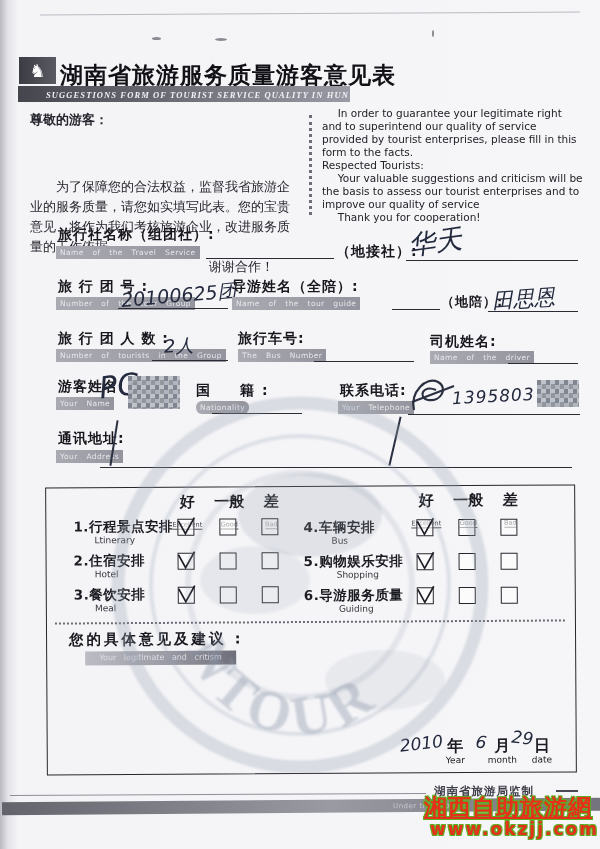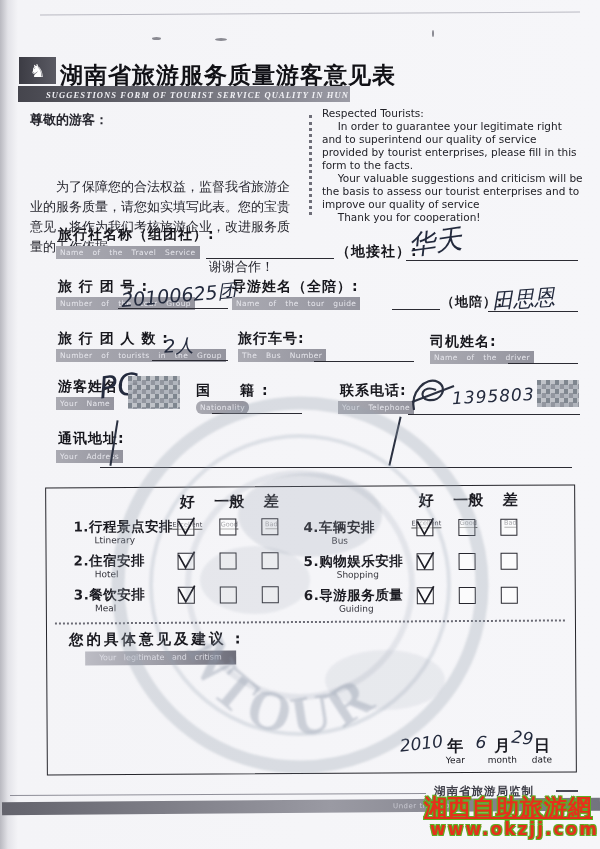--- a/index.html
+++ b/index.html
@@ -49,22 +49,22 @@
 
   <div class="abs" style="left:30px;top:110px;width:272px;font-size:13px;line-height:20px;color:#26262e;">
     <div style="font-weight:bold;">尊敬的游客：</div>
     <div style="text-indent:2em;margin-top:47px;">为了保障您的合法权益，监督我省旅游企业的服务质量，请您如实填写此表。您的宝贵意见，将作为我们考核旅游企业，改进服务质量的工作依据。</div>
     <div style="text-align:right;padding-right:28px;">谢谢合作！</div>
   </div>
 
   <div class="abs" style="left:309px;top:115px;width:0;height:100px;border-left:3px dotted #6e6e78;"></div>
 
   <div class="abs" style="left:322px;top:107px;width:262px;font-size:10.5px;line-height:13px;color:#222228;">
+    <div style="text-indent:1.5em;">In order to guarantee your legitimate right and to superintend our quality of service provided by tourist enterprises, please fill in this form to the facts.</div>
     <div>Respected Tourists:</div>
-    <div style="text-indent:1.5em;">In order to guarantee your legitimate right and to superintend our quality of service provided by tourist enterprises, please fill in this form to the facts.</div>
     <div style="text-indent:1.5em;">Your valuable suggestions and criticism will be the basis to assess our tourist enterprises and to improve our quality of service</div>
     <div style="text-indent:1.5em;">Thank you for cooperation!</div>
   </div>
 
   <div class="abs cnlabel" style="left:58px;top:226px;">旅行社名称（组团社）:</div>
   <span class="abs entag" style="left:56px;top:246px;">Name of the Travel Service</span>
   <div class="abs uline" style="left:206px;top:257px;width:128px;"></div>
   <div class="abs cnlabel" style="left:336px;top:243px;">（地接社）:</div>
   <div class="abs hand" style="left:408px;top:224px;font-size:27px;transform:rotate(-8deg);">华天</div>
   <div class="abs uline" style="left:406px;top:259px;width:172px;"></div>

